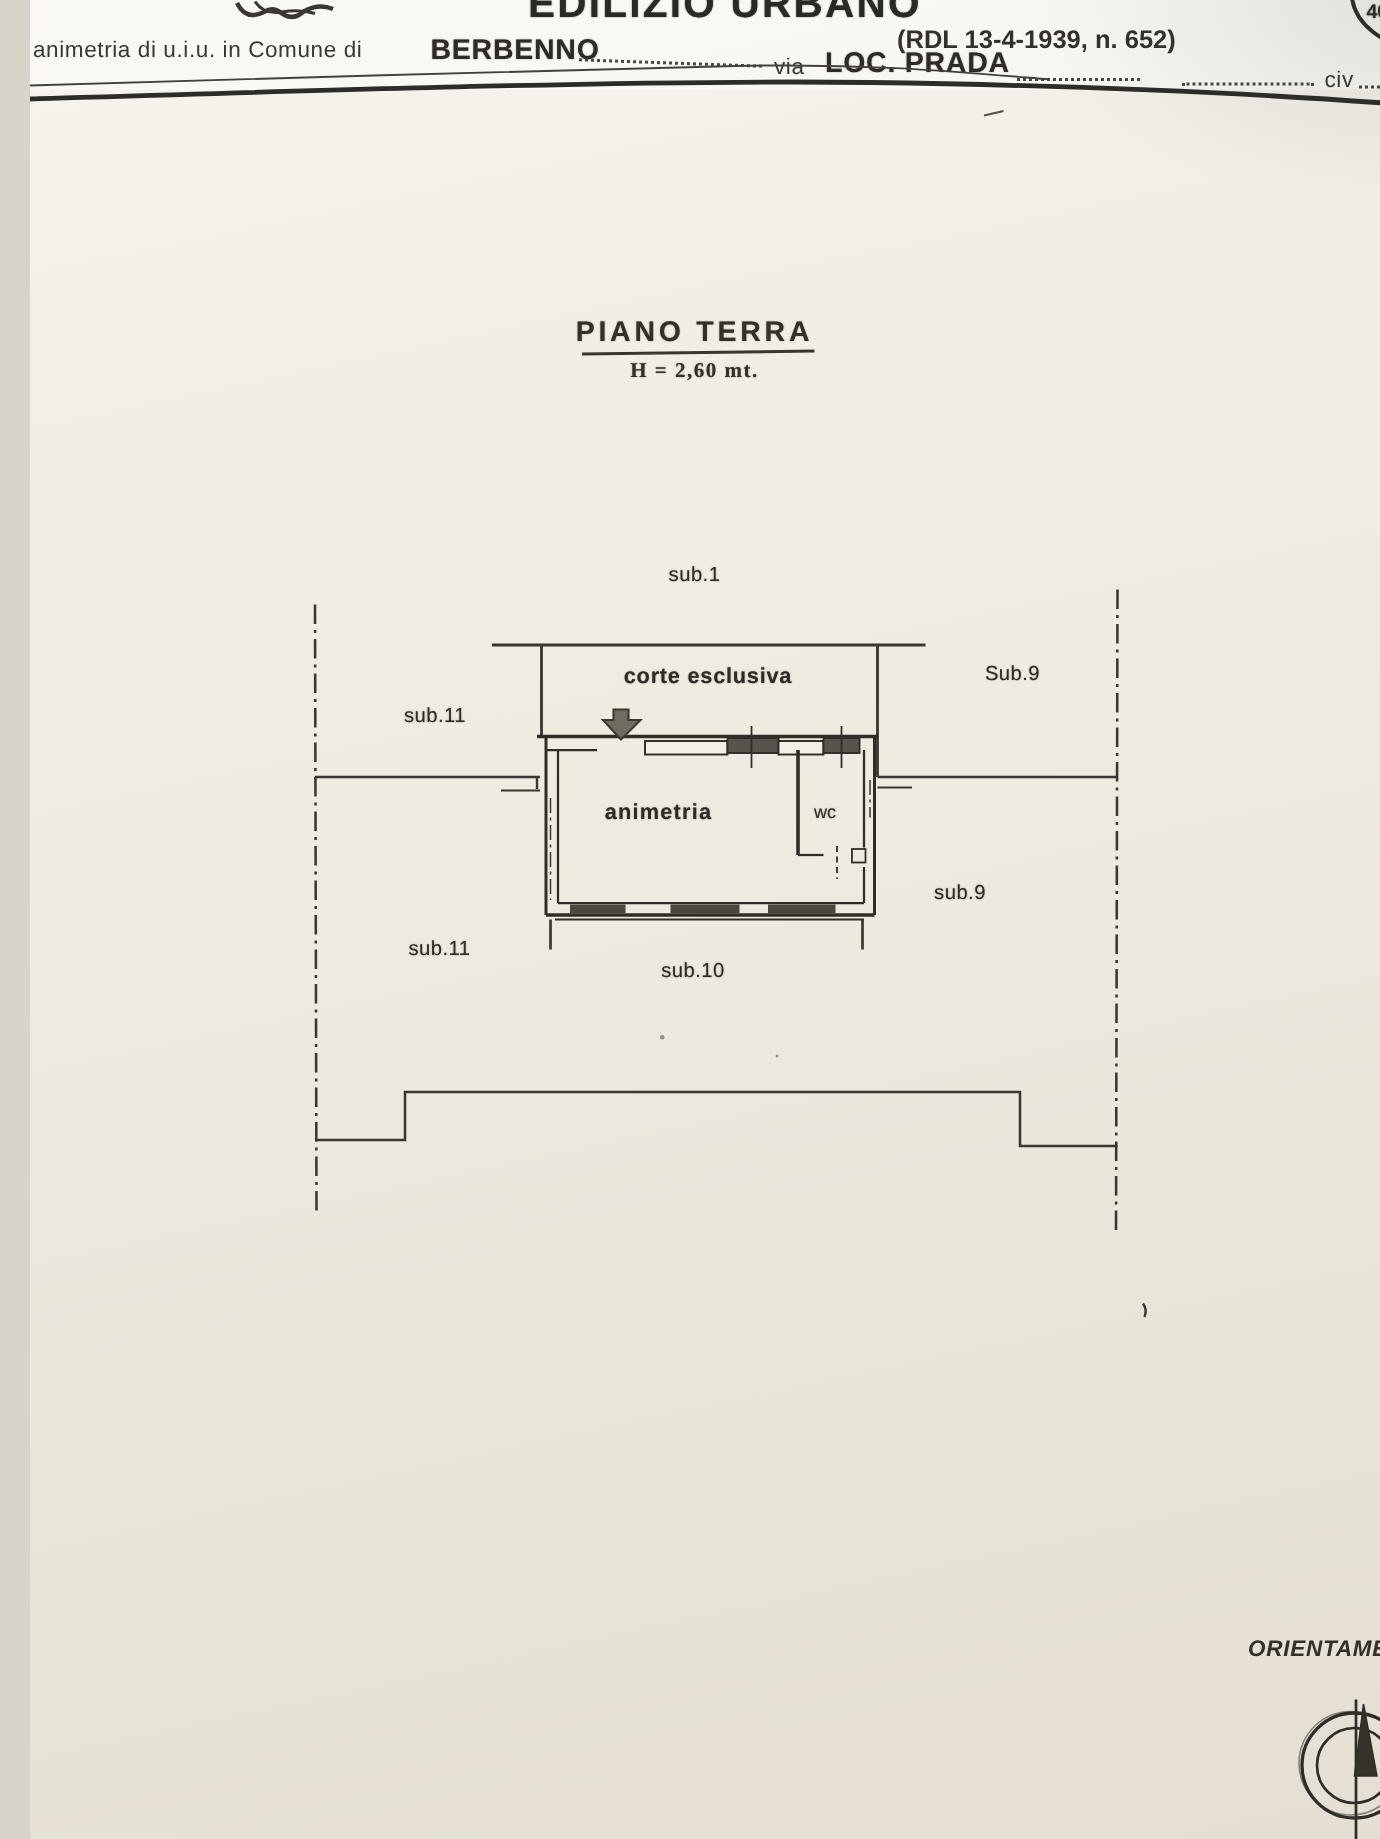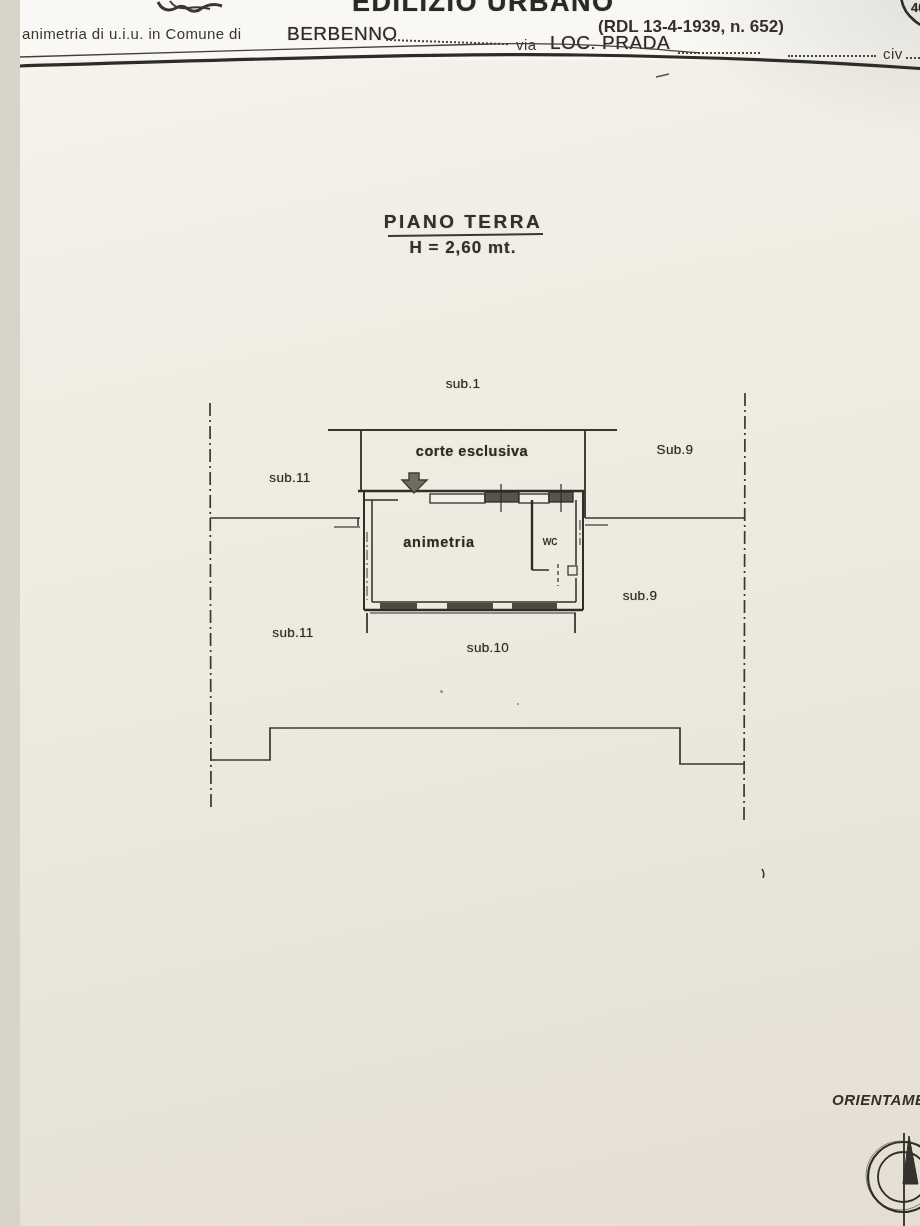--- a/index.html
+++ b/index.html
@@ -11,25 +11,25 @@
   .shade-tr{position:absolute;top:0;right:0;width:260px;height:140px;
     background:radial-gradient(ellipse at 100% 0%,rgba(120,118,112,.18),rgba(120,118,112,0) 70%);}
   .header-band{position:absolute;top:0;left:0;width:920px;height:60px;background:rgba(255,255,255,.45);}
   svg.lines{position:absolute;top:0;left:0;}
   .t{position:absolute;white-space:nowrap;}
   .ctr{transform:translate(-50%,-50%);text-align:center;}
   .fuzz{text-shadow:0 0 1px rgba(46,43,37,.55);}
   .title-clip{font-weight:700;font-size:27px;letter-spacing:1.5px;color:#2b2924;text-shadow:0 0 1px rgba(40,38,33,.7);}
   .ref{font-size:17px;font-weight:700;color:#34312b;}
   .formtxt{font-size:15px;color:#3a3731;letter-spacing:.4px;}
-  .typed-big{font-size:19px;font-weight:400;color:#2e2b26;letter-spacing:.5px;text-shadow:0 0 1px rgba(46,43,37,.6);}
+  .typed-big{font-size:19px;font-weight:700;color:#2e2b26;letter-spacing:.5px;text-shadow:0 0 1px rgba(46,43,37,.6);}
   .stamp-num{font-size:13px;font-weight:700;color:#2f2d28;text-shadow:0 0 1px rgba(46,43,37,.7);}
   .leader{position:absolute;border-bottom:2px dotted #4a4741;height:0;}
   .plan-title{font-size:19px;font-weight:700;letter-spacing:2.5px;color:#33302a;}
-  .plan-h{font-size:17px;font-weight:700;letter-spacing:1px;color:#33302a;}
+  .plan-h{font-size:14px;font-weight:700;letter-spacing:1px;color:#33302a;font-family:Liberation Serif, serif;}
   .lbl{font-size:13.5px;font-weight:400;color:#2e2b25;letter-spacing:.3px;}
   .lbl-room{font-size:14.5px;font-weight:700;color:#2e2b25;letter-spacing:.8px;}
   .lbl-sm{font-size:12px;font-weight:400;color:#2e2b25;}
   .orient{font-size:15px;font-weight:700;font-style:italic;letter-spacing:.5px;color:#33302b;}
   .speck{position:absolute;background:rgba(60,57,50,.5);border-radius:50%;}
 </style>
 </head>
 <body>
 
 <div id="page">
@@ -158,20 +158,20 @@
   </svg>
 
   <span class="t ctr lbl fuzz" style="left:443px;top:383px">sub.1</span>
   <span class="t ctr lbl-room fuzz" style="left:452px;top:451px;letter-spacing:.5px">corte esclusiva</span>
   <span class="t ctr lbl fuzz" style="left:655px;top:449px">Sub.9</span>
   <span class="t ctr lbl fuzz" style="left:270px;top:477px">sub.11</span>
   <span class="t ctr lbl-room fuzz" style="left:419px;top:542px">animetria</span>
   <span class="t ctr lbl-sm fuzz" style="left:530px;top:541px">wc</span>
   <span class="t ctr lbl fuzz" style="left:620px;top:595px">sub.9</span>
   <span class="t ctr lbl fuzz" style="left:273px;top:632px">sub.11</span>
-  <span class="t ctr lbl fuzz" style="left:468px;top:647px">sub.10</span>
+  <span class="t ctr lbl fuzz" style="left:442px;top:647px">sub.10</span>
 
   <span class="t orient" style="left:812px;top:1091px">ORIENTAMENTO</span>
 
   <div class="speck" style="left:420px;top:690px;width:3px;height:3px"></div>
   <div class="speck" style="left:497px;top:703px;width:2px;height:2px"></div>
 
 </div>
 
 </body></html>

